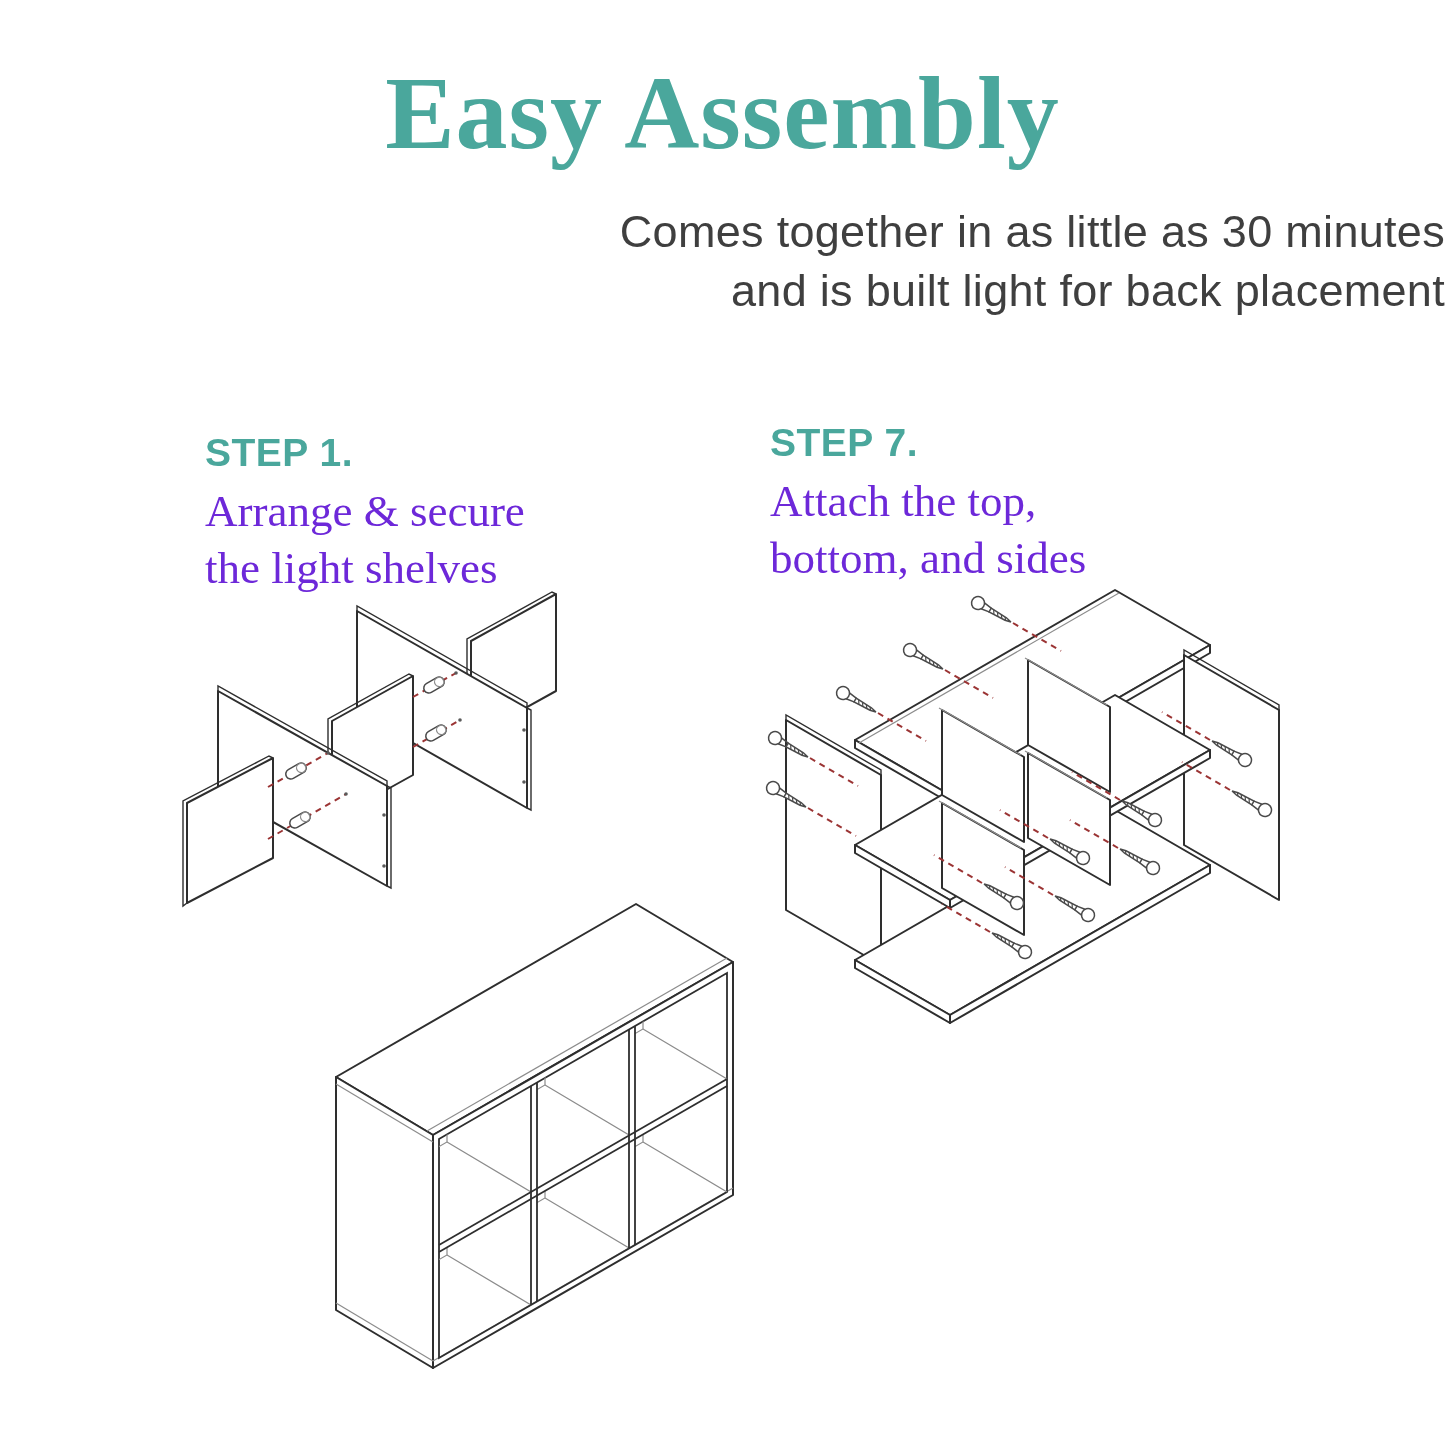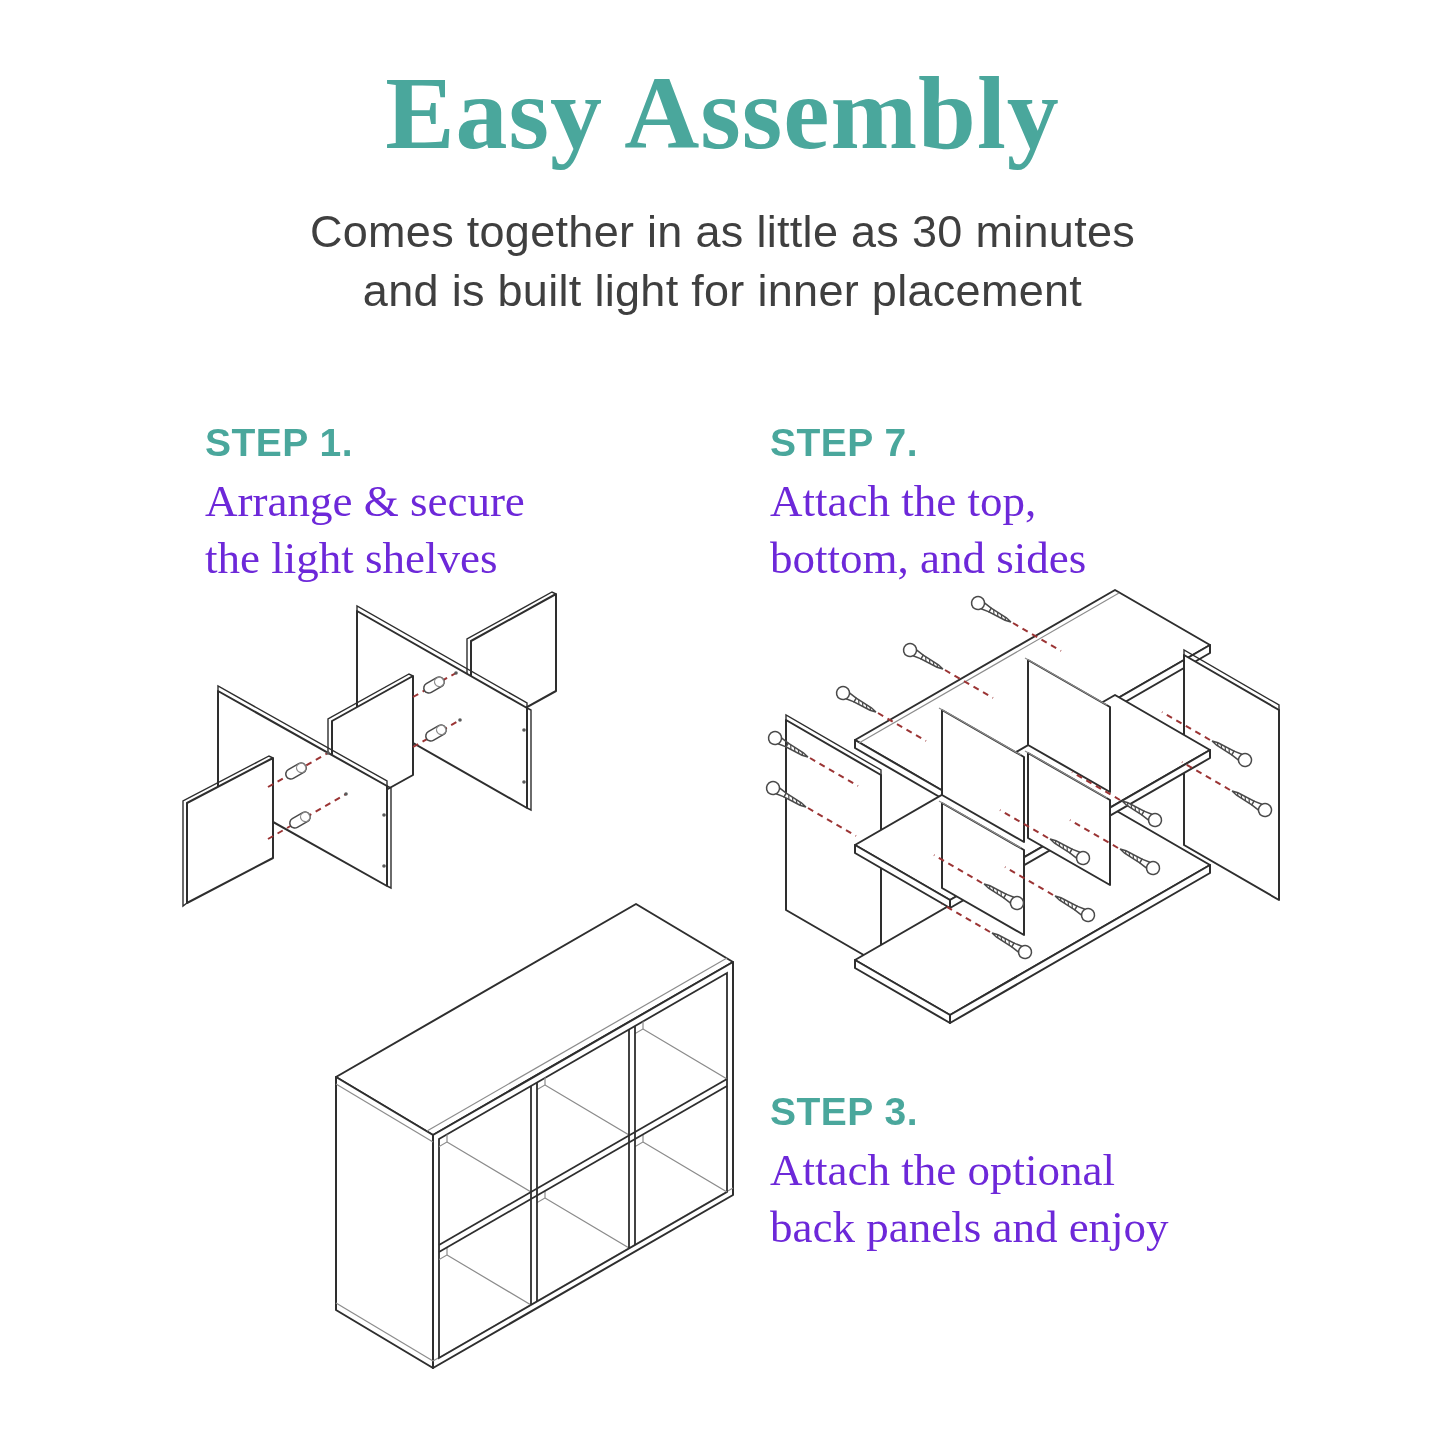--- a/index.html
+++ b/index.html
@@ -6,34 +6,34 @@
   .canvas{
     position:relative;width:1445px;height:1445px;background:#ffffff;overflow:hidden;
     font-family:"Liberation Sans",sans-serif;
   }
   .page-title{
     position:absolute;left:0;right:0;top:58px;text-align:center;
     font-family:"Liberation Serif",serif;font-weight:700;font-size:104px;
     color:#4aa79c;letter-spacing:1px;line-height:1.05;margin:0;
   }
   .subtitle{
-    position:absolute;left:0;right:0;top:202px;text-align:center;
+    position:absolute;left:0;right:0;top:202px;text-align:right;
     font-family:"Liberation Sans",sans-serif;font-weight:400;font-size:45px;
     color:#3f3f3f;line-height:1.32;letter-spacing:0.3px;
   }
   .step{position:absolute;}
   .step-label{
     font-family:"Liberation Sans",sans-serif;font-weight:700;font-size:39px;
     color:#4aa79c;letter-spacing:0.5px;margin:0 0 8px 0;
   }
   .step-body{
     font-family:"Liberation Serif",serif;font-weight:400;font-size:45px;
     color:#6d28d9;line-height:1.27;margin:0;
   }
-  .step-1{left:205px;top:421px;}
+  .step-1{left:205px;top:431px;}
   .step-2{left:770px;top:421px;}
   .step-3{left:770px;top:1090px;}
   .diag{position:absolute;}
   .d1{left:150px;top:578px;}
   .d2{left:745px;top:560px;}
   .d3{left:330px;top:895px;}
   svg{display:block;}
   .panel{fill:#ffffff;stroke:#2e2e2e;stroke-width:2;stroke-linejoin:round;}
   .edge{fill:none;stroke:#2e2e2e;stroke-width:1.4;}
   .lt{fill:none;stroke:#8c8c8c;stroke-width:1.2;}
@@ -43,46 +43,39 @@
 </style>
 </head>
 <body>
 
 <div class="canvas">
 
   <h1 class="page-title">Easy Assembly</h1>
 
   <div class="subtitle">
     <div>Comes together in as little as 30 minutes</div>
-    <div>and is built light for inner placement</div>
+    <div>and is built light for back placement</div>
   </div>
 
   <div class="step step-1">
     <p class="step-label">STEP 1.</p>
     <p class="step-body">
       <span>Arrange &amp; secure</span><br>
       <span>the light shelves</span>
     </p>
   </div>
 
   <div class="step step-2">
     <p class="step-label">STEP 7.</p>
     <p class="step-body">
       <span>Attach the top,</span><br>
       <span>bottom, and sides</span>
     </p>
   </div>
 
-  <div class="step step-3">
-    <p class="step-label">STEP 3.</p>
-    <p class="step-body">
-      <span>Attach the optional</span><br>
-      <span>back panels and enjoy</span>
-    </p>
-  </div>
 
   <svg class="diag d1" width="500" height="380" viewBox="0 0 500 380">
     <defs>
       <g id="dowel">
         <rect x="-11" y="-5" width="22" height="10" rx="5" fill="#fff" stroke="#4a4a4a" stroke-width="1.5"></rect>
         <circle cx="6" cy="0" r="4.6" fill="#fff" stroke="#8a8a8a" stroke-width="1.2"></circle>
       </g>
     </defs>
     <g>
 

